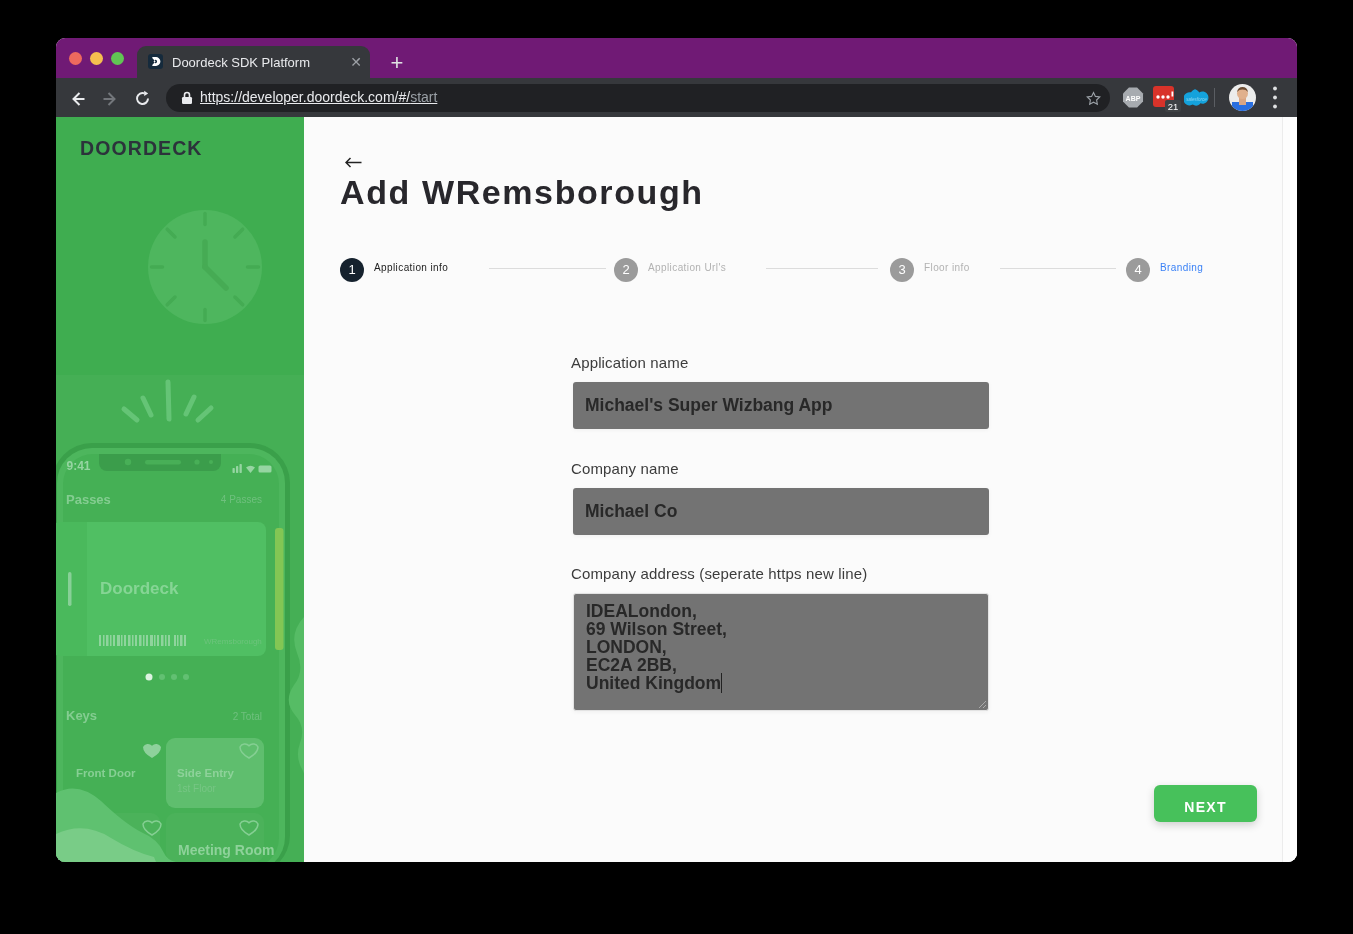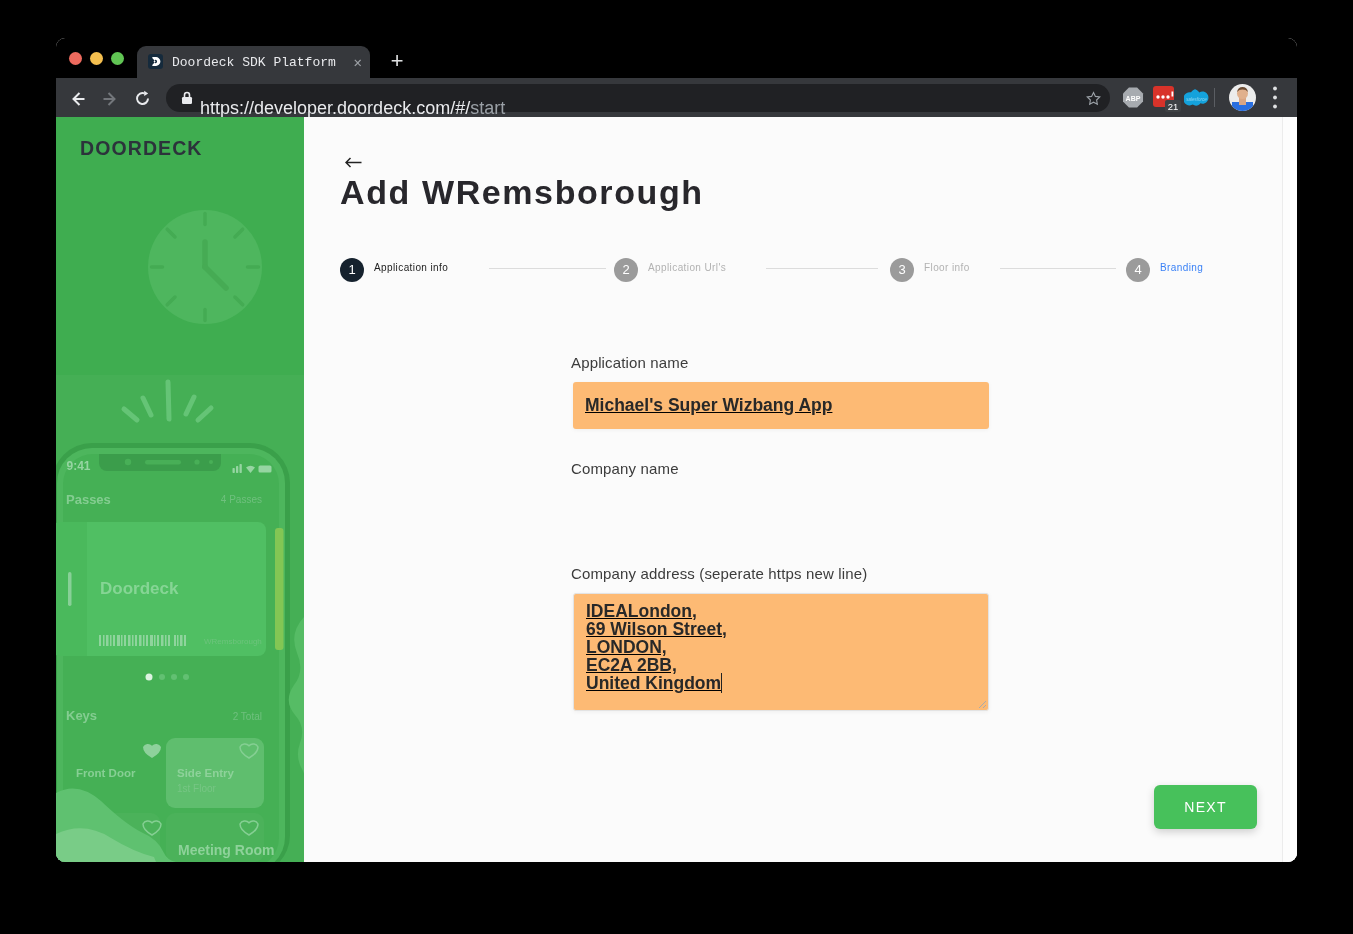--- a/index.html
+++ b/index.html
@@ -1,63 +1,63 @@
 <!DOCTYPE html>
 <html><head>
 <meta charset="utf-8">
 <style>
   * { margin:0; padding:0; box-sizing:border-box; }
   html,body { width:1353px; height:934px; background:#000; overflow:hidden;
     font-family:"Liberation Sans", sans-serif; }
   .window { position:absolute; left:56px; top:38px; width:1241px; height:824px;
     border-radius:9px; overflow:hidden; background:#fbfbfb; }
   
-  .tabstrip { position:absolute; left:0; top:0; width:100%; height:40px; background:#000000;font-family:Liberation Mono, monospace; }
+  .tabstrip { position:absolute; left:0; top:0; width:100%; height:40px; background:#701a75; }
   .tl { position:absolute; top:14px; width:13px; height:13px; border-radius:50%; }
   .tl.r { left:13px; background:#ed6a5e; }
   .tl.y { left:34px; background:#f5bf4f; }
   .tl.g { left:55px; background:#61c554; }
   .tab { position:absolute; left:81px; top:8px; width:233px; height:32px; background:#36383c;
     border-radius:9px 9px 0 0; }
   .favicon { position:absolute; left:11px; top:8px; width:15px; height:15px; border-radius:3px;
     background:#152a3c; }
   .tabtitle { position:absolute; left:35px; top:9px; font-size:13px; color:#e9eaed; }
   .tabclose { position:absolute; right:8px; top:8px; font-size:14px; color:#9da1a6; }
   .newtab { position:absolute; left:326px; top:8px; width:30px; height:34px; color:#dfe1e2;
     font-size:22px; font-weight:300; text-align:center; line-height:34px; }
   
   .toolbar { position:absolute; left:0; top:40px; width:100%; height:39px; background:#36383c; }
   .navic { position:absolute; top:0; height:39px; line-height:39px; text-align:center; width:24px; }
   .pill { position:absolute; left:110px; top:6px; width:944px; height:28px; border-radius:14px;
     background:#202124; }
-  .url { position:absolute; left:34px; top:14px; font-size:18px; color:#e9eaed; }
+  .url { position:absolute; left:34px; top:5px; font-size:14px; color:#e9eaed;text-decoration:underline; }
   .url .dim { color:#9aa0a6; }
   
   .content { position:absolute; left:0; top:79px; width:100%; height:745px; background:#fbfbfb; }
   .sidebar { position:absolute; left:0; top:0; width:248px; height:100%; background:#3fad50; overflow:hidden; }
   .logo { position:absolute; left:24px; top:20px; font-size:19.5px; font-weight:bold;
     letter-spacing:1.1px; color:#2c333b; }
   .main { position:absolute; left:248px; top:0; width:993px; height:100%; }
   .sbar { position:absolute; left:978px; top:0; width:15px; height:100%; background:#fdfdfd;
     border-left:1px solid #ececec; }
   .back { position:absolute; left:41px; top:37px; }
   h1 { position:absolute; left:36px; top:56px; font-size:34px; font-weight:bold; color:#28272c;
     letter-spacing:1.6px; }
   
   .step { position:absolute; top:141px; width:24px; height:24px; border-radius:50%;
     color:#fff; font-size:13px; text-align:center; line-height:24px; }
   .slabel { position:absolute; top:145px; font-size:10px; letter-spacing:0.4px; }
   .sline { position:absolute; top:151px; height:1px; background:#dcdcdc; }
   
   .flabel { position:absolute; left:267px; font-size:15px; letter-spacing:0.15px; color:#3c3c3c; }
-  .finput { position:absolute; left:269px; width:416px; background:#fdba74;
-    border-radius:3px; box-shadow:0 1px 4px rgba(0,0,0,0.05);text-decoration:underline; }
+  .finput { position:absolute; left:269px; width:416px; background:#737373;
+    border-radius:3px; box-shadow:0 1px 4px rgba(0,0,0,0.05); }
   .ftext { font-weight:bold; font-size:17.5px; color:#282828; }
-  .nextbtn { position:absolute; left:850px; top:668px; width:103px; height:44px; background:#47c15b;
-    border-radius:6px; color:#fff; font-weight:normal; font-size:14px; letter-spacing:1.3px;
+  .nextbtn { position:absolute; left:850px; top:668px; width:103px; height:37px; background:#47c15b;
+    border-radius:6px; color:#fff; font-weight:bold; font-size:14px; letter-spacing:1.3px;
     text-align:center; line-height:45px; box-shadow:0 3px 8px rgba(0,0,0,0.18); }
 </style>
 </head>
 <body>
 <div class="window">
   <div class="tabstrip">
     <div class="tl r"></div>
       <div class="tl y"></div>
       <div class="tl g"></div>
     <div class="tab">
@@ -271,20 +271,23 @@
       <div class="slabel" style="left:620px;color:#b2b2b2">Floor info</div>
       <div class="sline" style="left:696px;width:116px"></div>
       <div class="step" style="left:822px;background:#9b9b9b">4</div>
       <div class="slabel" style="left:856px;color:#3b82f6">Branding</div>
 
       <div class="flabel" style="top:237px">Application name</div>
       <div class="finput" style="top:265px;height:47px">
         <div class="ftext" style="margin:13px 0 0 12px">Michael's Super Wizbang App</div>
       </div>
       <div class="flabel" style="top:343px">Company name</div>
+      <div class="finput" style="top:371px;height:47px">
+        <div class="ftext" style="margin:13px 0 0 12px">Michael Co</div>
+      </div>
       <div class="flabel" style="top:448px">Company address (seperate https new line)</div>
       <div class="finput" style="top:476px;height:118px;border:1px solid #e3e3e3">
         <div class="ftext" style="margin:8px 0 0 12px;line-height:18.1px">IDEALondon,<br>69 Wilson Street,<br>LONDON,<br>EC2A 2BB,<br>United Kingdom<span style="border-left:1.5px solid #222">​</span></div>
         <svg width="9" height="9" viewBox="0 0 9 9" style="position:absolute;right:1px;bottom:1px">
           <path d="M8 1 L1 8 M8 5 L5 8" stroke="#aaa" stroke-width="1"></path>
         </svg>
       </div>
       <div class="nextbtn">NEXT</div>
     </div>
   </div>

